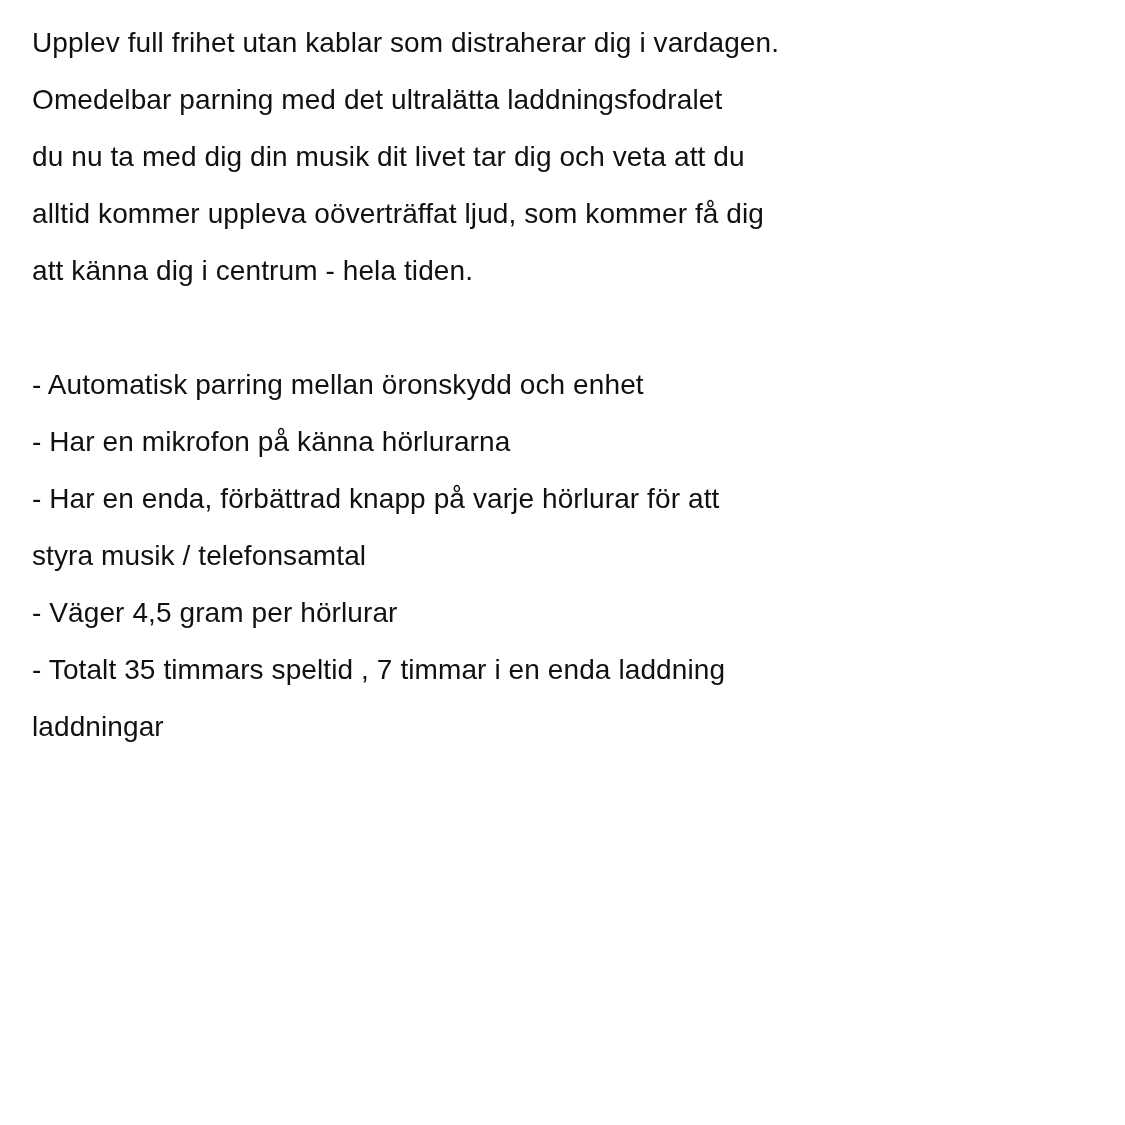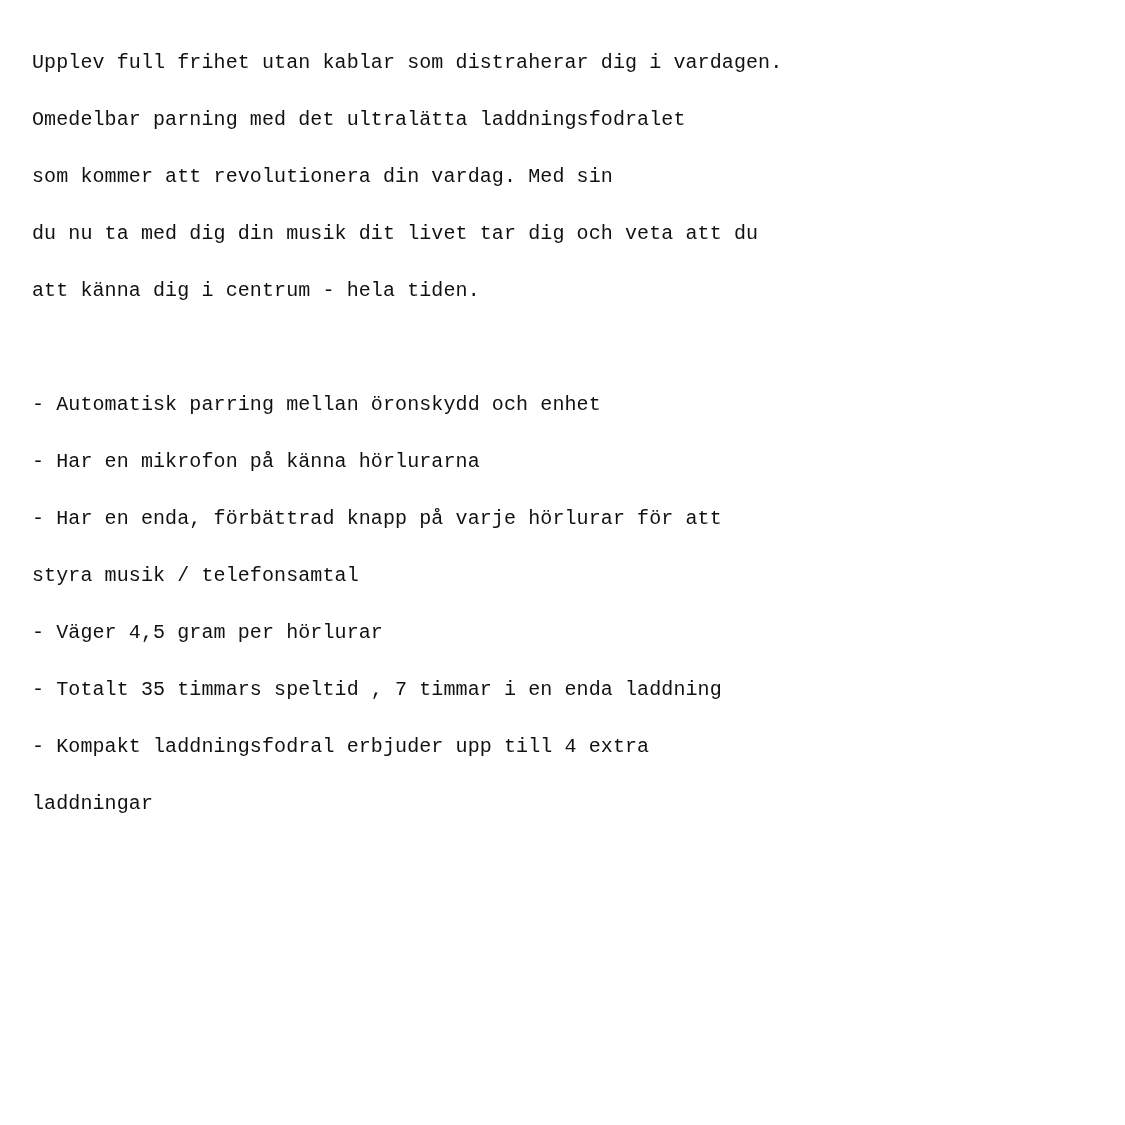--- a/index.html
+++ b/index.html
@@ -9,24 +9,24 @@
     }
     body {
       width: 1125px;
       height: 1125px;
       overflow: hidden;
       position: relative;
     }
     .doc {
       position: absolute;
       left: 32px;
-      top: 34px;
+      top: 14px;
       width: 1070px;
-      font-family: Liberation Mono, monospace;
-      font-size: 20px;
+      font-family: Liberation Sans, sans-serif;
+      font-size: 28px;
       line-height: 57px;
       color: #111111;
       letter-spacing: 0.1px;
     }
     .line {
       display: block;
       white-space: nowrap;
       height: 57px;
     }
     .gap {
@@ -34,30 +34,29 @@
       height: 57px;
     }
   </style>
 </head>
 <body>
 
 <div class="doc">
   <div>
     <span class="line">Upplev full frihet utan kablar som distraherar dig i vardagen.</span>
     <span class="line">Omedelbar parning med det ultralätta laddningsfodralet</span>
-    <span class="line">som kommer att revolutionera din vardag. Med sin</span>
     <span class="line">du nu ta med dig din musik dit livet tar dig och veta att du</span>
+    <span class="line">alltid kommer uppleva oöverträffat ljud, som kommer få dig</span>
     <span class="line">att känna dig i centrum - hela tiden.</span>
   </div>
 
   <span class="gap"></span>
 
   <div>
     <span class="line">- Automatisk parring mellan öronskydd och enhet</span>
     <span class="line">- Har en mikrofon på känna hörlurarna</span>
     <span class="line">- Har en enda, förbättrad knapp på varje hörlurar för att</span>
     <span class="line">styra musik / telefonsamtal</span>
     <span class="line">- Väger 4,5 gram per hörlurar</span>
     <span class="line">- Totalt 35 timmars speltid , 7 timmar i en enda laddning</span>
-    <span class="line">- Kompakt laddningsfodral erbjuder upp till 4 extra</span>
     <span class="line">laddningar</span>
   </div>
 </div>
 
 </body></html>

